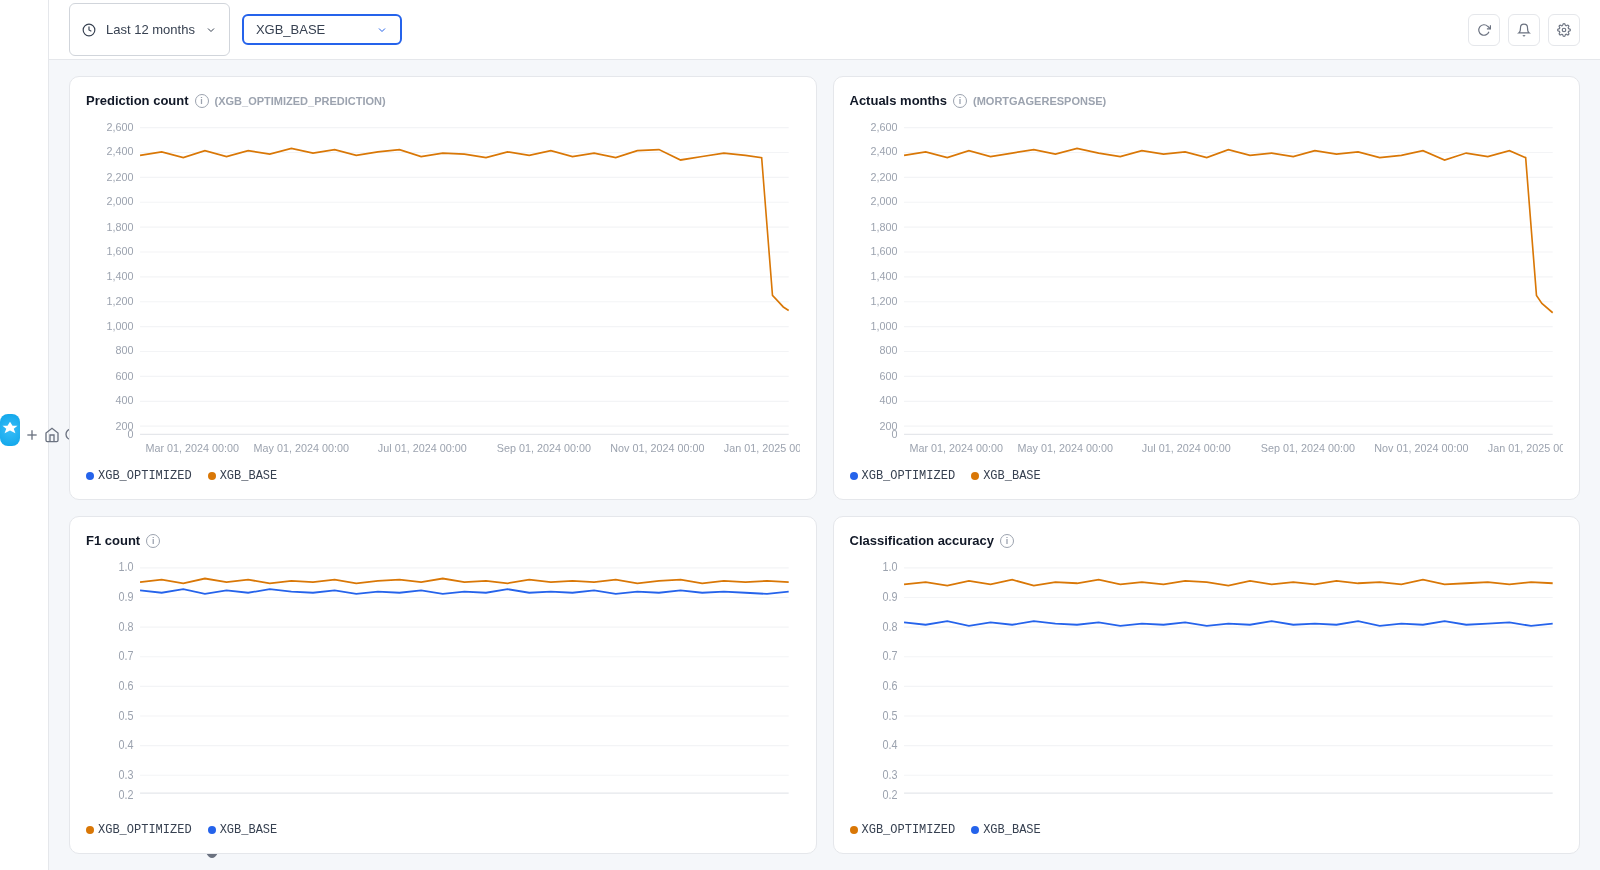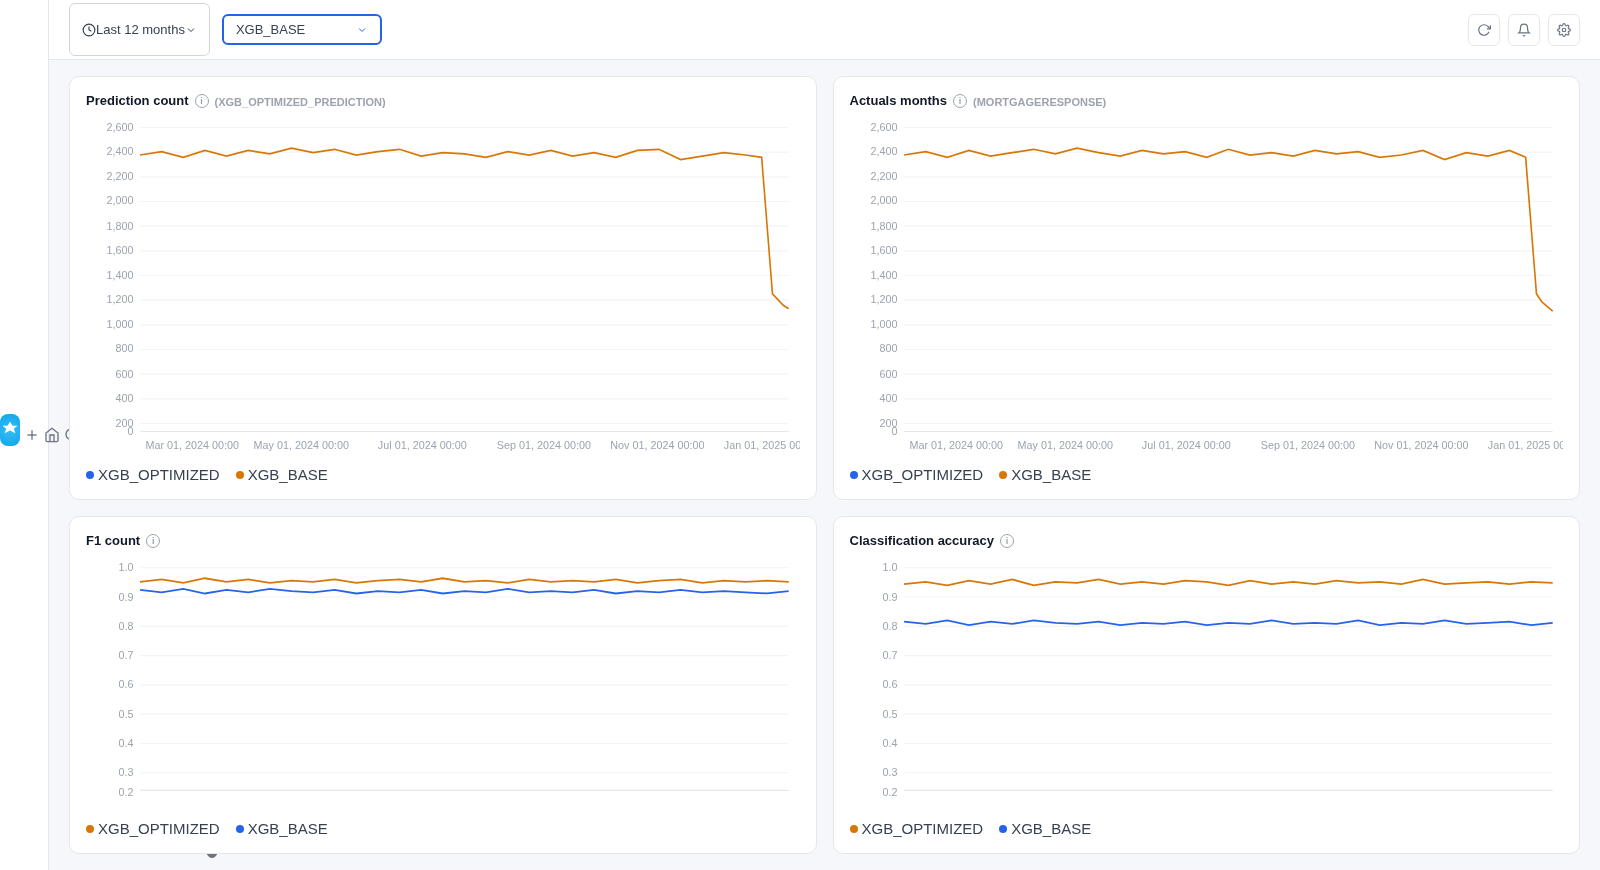--- a/index.html
+++ b/index.html
@@ -48,21 +48,21 @@
       display: flex;
       align-items: center;
       gap: 12px;
       height: 60px;
       flex-shrink: 0;
     }
 
     .time-selector {
       display: flex;
       align-items: center;
-      gap: 0;
+      gap: 10px;
       padding: 18px 12px;
       border: 1px solid #d1d5db;
       border-radius: 6px;
       cursor: pointer;
       font-size: 13px;
       color: #374151;
       background: #fff;
     }
 
     .model-selector {
@@ -113,21 +113,21 @@
       padding: 16px;
       display: flex;
       flex-direction: column;
     }
 
     .chart-title {
       font-size: 13px;
       font-weight: 600;
       color: #111827;
       display: flex;
-      align-items: flex-end;
+      align-items: center;
       gap: 6px;
       margin-bottom: 8px;
     }
     .chart-title .sub {
       font-weight: 700;
       color: #9ca3af;
       font-size: 11px;
     }
     .info-icon {
       width: 14px; height: 14px;
@@ -144,22 +144,23 @@
 
     .chart-wrapper {
       flex: 1;
       position: relative;
     }
 
     .chart-legend {
       display: flex;
       gap: 16px;
       margin-top: 6px;
-      font-size: 15px;
+      font-size: 12px;
       color: #374151;
+      font-family: Liberation Mono, monospace;
     }
     .legend-item {
       display: flex;
       align-items: center;
       gap: 4px;
     }
     .legend-dot {
       width: 8px; height: 8px;
       border-radius: 50%;
     }

